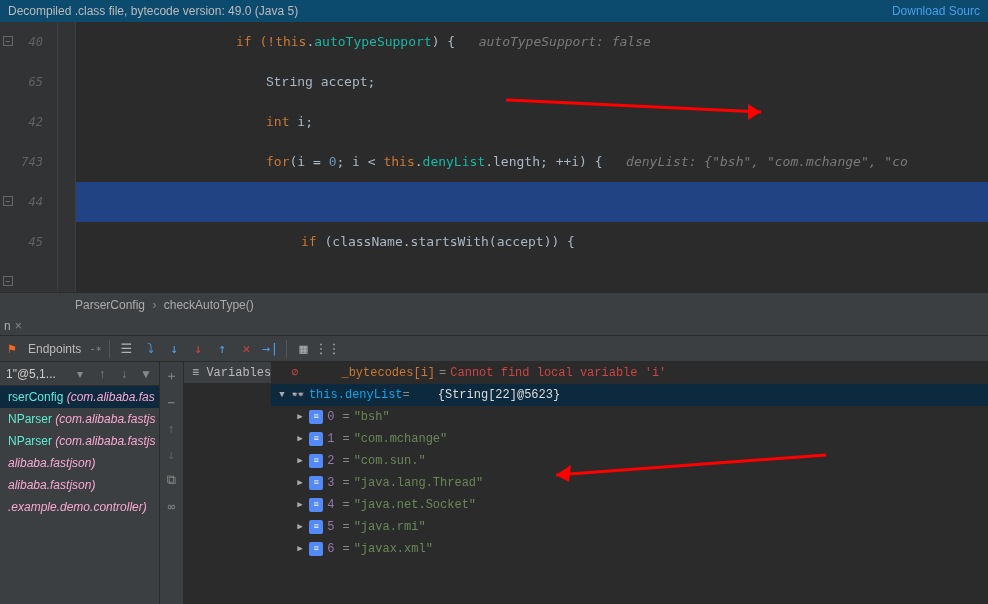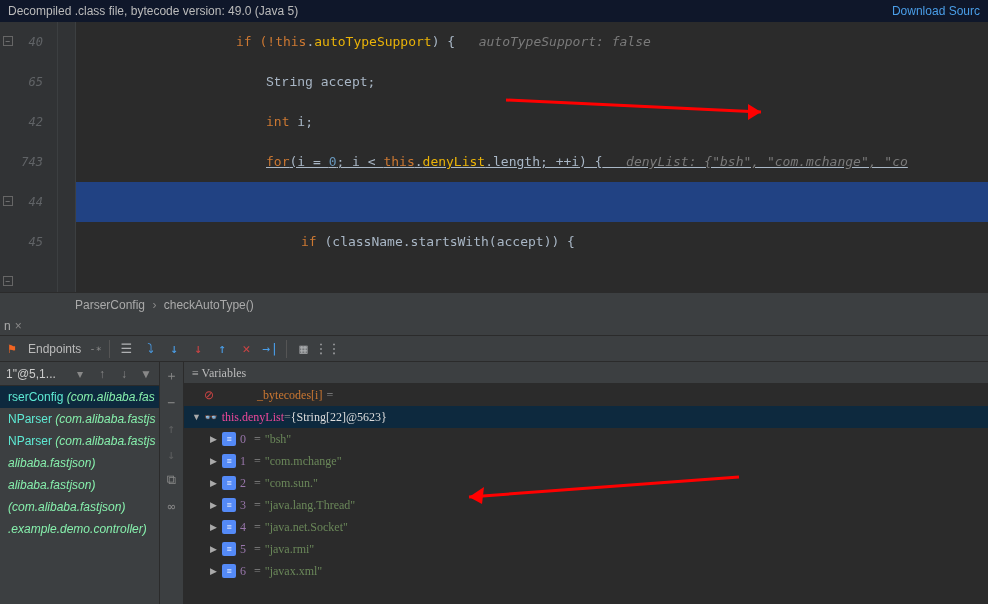--- a/index.html
+++ b/index.html
@@ -7,21 +7,21 @@
   font-family: "Consolas", "Monaco", monospace;
   background: #2b2b2b;
   color: #a9b7c6;
   font-size: 13px;
   width: 988px;
   height: 604px;
   overflow: hidden;
   position: relative;
 }
 .top-banner {
-  background: #0f172a;
+  background: #0c4a6e;
   color: #bbb;
   height: 22px;
   line-height: 22px;
   padding: 0 8px;
   display: flex;
   justify-content: space-between;
   font-family: "Segoe UI", sans-serif;
   font-size: 12px;
 }
 .top-banner .dl { color: #4a9ee8; margin-left: 20px; }
@@ -61,21 +61,21 @@
   position: absolute;
   left: -76px;
   top: 160px;
   width: 1064px;
   height: 40px;
   background: #214283;
   z-index: 0;
 }
 .kw { color: #cc7832; }
 .var { color: #a9b7c6; font-family: Liberation Mono, monospace; }
-.field { color: #eab308; }
+.field { color: #14b8a6; }
 .num { color: #6897bb; }
 .hint { color: #7a7a7a; font-style: italic; }
 .breadcrumb {
   height: 24px;
   line-height: 24px;
   background: #3c3f41;
   color: #aaa;
   font-family: "Segoe UI", sans-serif;
   font-size: 12px;
   padding-left: 75px;
@@ -133,39 +133,38 @@
   height: 22px;
   line-height: 22px;
   padding: 0 8px;
   color: #bbbbbb;
   white-space: nowrap;
   overflow: hidden;
   font-style: italic;
 }
 .frame-row.sel { background: #0d293e; }
 .frame-name { color:#5eead4; font-style: normal; }
-.frame-pkg { color: #86efac; }
+.frame-pkg { color: #f9a8d4; }
 .side-toolbar {
   width: 24px;
   background: #3c3f41;
   border-right: 1px solid #2b2b2b;
   display:flex;
   flex-direction:column;
   align-items:center;
   gap:10px;
   padding-top:6px;
 }
 .side-toolbar .ico { width:16px; height:16px; color:#888; cursor:pointer; display:flex; align-items:center; justify-content:center; }
 .variables-panel {
   flex: 1;
   background: #2b2b2b;
-  font-family: Liberation Serif, serif;
+  font-family: Liberation Mono, monospace;
   font-size: 12px;
   display:flex;
-  flex-direction:column;
 }
 .vars-header {
   height: 22px;
   line-height: 22px;
   background: #3c3f41;
   color: #bbb;
   padding-left: 8px;
   border-bottom: 1px solid #2b2b2b;
 }
 .vars-body {
@@ -187,21 +186,21 @@
   width: 12px;
   color: #aaa;
   font-size: 9px;
 }
 .var-row .icon-glasses {
   color:#aaa; margin: 0 4px 0 0; font-size:11px;
 }
 .var-row .name { color: #c77a55; margin-left: 39px; }
 .var-row .eq { color: #888; margin: 0 4px; }
 .var-row .val { color: #6a8759; }
-.var-row .type { color: #888; }
+.var-row .type { color: #888; margin-left: 28px; }
 .var-row.child { padding-left: 26px; }
 .var-row.child .lbl-m {
   width:14px; height:14px; background:#548af7; color:#fff;
   font-size:9px; border-radius:2px; display:inline-flex;
   align-items:center; justify-content:center; margin-right:4px;
 }
 .var-row.child .idx { color: #9876aa; margin-right:4px; }
 .arrow-svg {
   position: absolute;
   pointer-events: none;
@@ -239,21 +238,21 @@
   <div class="gutter-arrows">
     <div class="fold-marker" style="top:14px;left:3px;">−</div>
     <div class="fold-marker" style="top:174px;left:3px;">−</div>
     <div class="fold-marker" style="top:254px;left:3px;">−</div>
   </div>
   <div class="code-body">
     <div class="line-743-bg"></div>
     <div class="code-line" style="position:relative;z-index:1;"><span class="kw">if (!</span><span class="kw">this</span><span>.</span><span class="field">autoTypeSupport</span><span>) {</span>   <span class="hint">autoTypeSupport: false</span></div>
     <div class="code-line" style="padding-left:190px;"><span class="var">String</span> <span>accept</span><span>;</span></div>
     <div class="code-line" style="padding-left:190px;"><span class="kw">int</span> <span>i</span><span>;</span></div>
-    <div class="code-line" style="padding-left:190px;position:relative;z-index:1;text-decoration:underline;"><span class="kw">for</span><span>(i = </span><span class="num">0</span><span>; i &lt; </span><span class="kw">this</span><span>.</span><span class="field">denyList</span><span>.length; ++i) {</span>   <span class="hint">denyList: {"bsh", "com.mchange", "co</span></div>
+    <div class="code-line" style="padding-left:190px;position:relative;z-index:1;"><span class="kw">for</span><span>(i = </span><span class="num">0</span><span>; i &lt; </span><span class="kw">this</span><span>.</span><span class="field">denyList</span><span>.length; ++i) {</span>   <span class="hint">denyList: {"bsh", "com.mchange", "co</span></div>
     <div class="code-line" style="padding-left:225px;"><span>accept = </span><span class="kw">this</span><span>.</span><span class="field">denyList</span><span>[i];</span></div>
     <div class="code-line" style="padding-left:225px;"><span class="kw">if</span><span> (className.startsWith(accept)) {</span></div>
 
     <svg class="arrow-svg" style="left:430px;top:70px;width:270px;height:30px;">
         <line x1="0" y1="8" x2="255" y2="20" stroke="#ff0000" stroke-width="3"></line>
         <polygon points="255,20 242,12 242,28" fill="#ff0000"></polygon>
       </svg>
     <svg class="arrow-svg" style="left:200px;top:263px;width:390px;height:30px;">
         <line x1="0" y1="10" x2="375" y2="22" stroke="#ff0000" stroke-width="3"></line>
         <polygon points="375,22 362,14 362,30" fill="#ff0000"></polygon>
@@ -295,46 +294,46 @@
       <span class="ico">▾</span>
       <span class="ico">↑</span>
       <span class="ico">↓</span>
       <span class="ico">▼</span>
     </div>
     <div class="frame-row sel"><span class="frame-name">rserConfig</span> <span class="frame-pkg">(com.alibaba.fas</span></div>
     <div class="frame-row"><span class="frame-name">NParser</span> <span class="frame-pkg">(com.alibaba.fastjs</span></div>
     <div class="frame-row"><span class="frame-name">NParser</span> <span class="frame-pkg">(com.alibaba.fastjs</span></div>
     <div class="frame-row"><span class="frame-pkg">alibaba.fastjson)</span></div>
     <div class="frame-row"><span class="frame-pkg">alibaba.fastjson)</span></div>
-    <div class="frame-row"><span class="frame-pkg">(com.alibaba.fastjson)</span></div>
     <div class="frame-row"><span class="frame-pkg">.example.demo.controller)</span></div>
   </div>
 
   <div class="side-toolbar">
     <span class="ico">＋</span>
     <span class="ico">−</span>
     <span class="ico" style="opacity:.4">↑</span>
     <span class="ico" style="opacity:.4">↓</span>
     <span class="ico">⧉</span>
     <span class="ico">∞</span>
   </div>
 
   <div class="variables-panel">
     <div class="vars-header">≡ <span>Variables</span></div>
     <div class="vars-body" style="position:relative;">
       <div class="var-row err">
         <span class="tree-arrow"></span>
         <span style="color:#cc4444;margin-right:4px;">⊘</span>
         <span class="name">_bytecodes[i]</span>
           <span class="eq"> = </span>
+          <span class="val">Cannot find local variable 'i'</span>
       </div>
       <div class="var-row sel">
         <span class="tree-arrow">▼</span>
         <span class="icon-glasses">👓</span>
-        <span style="color:#ec4899">this.denyList</span>
+        <span style="color:#0ea5e9">this.denyList</span>
           <span style="color:#888"> = </span>
           <span class="type" style="color:#ddd">{String[22]@5623}</span>
       </div>
       <div class="var-row child">
           <span class="tree-arrow">▶</span>
           <span class="lbl-m">≡</span>
           <span class="idx">0</span>
           <span class="eq">=</span> 
           <span class="val">"bsh"</span>
         </div>

